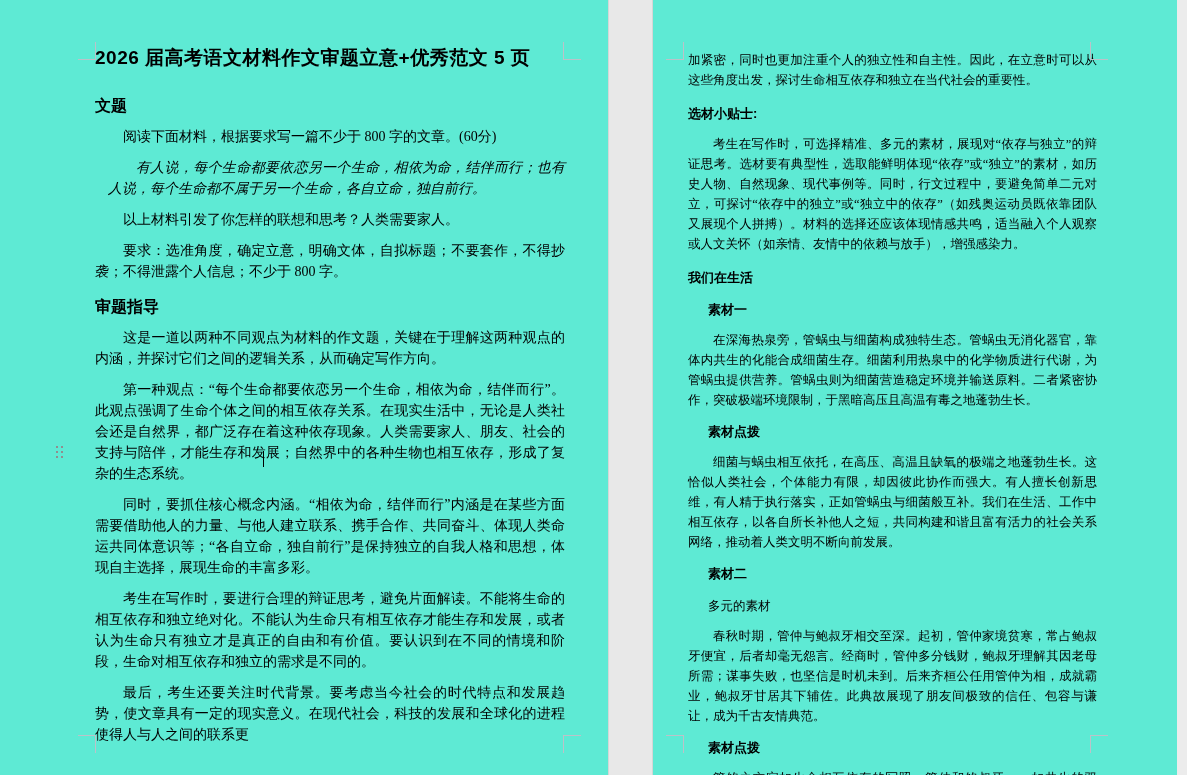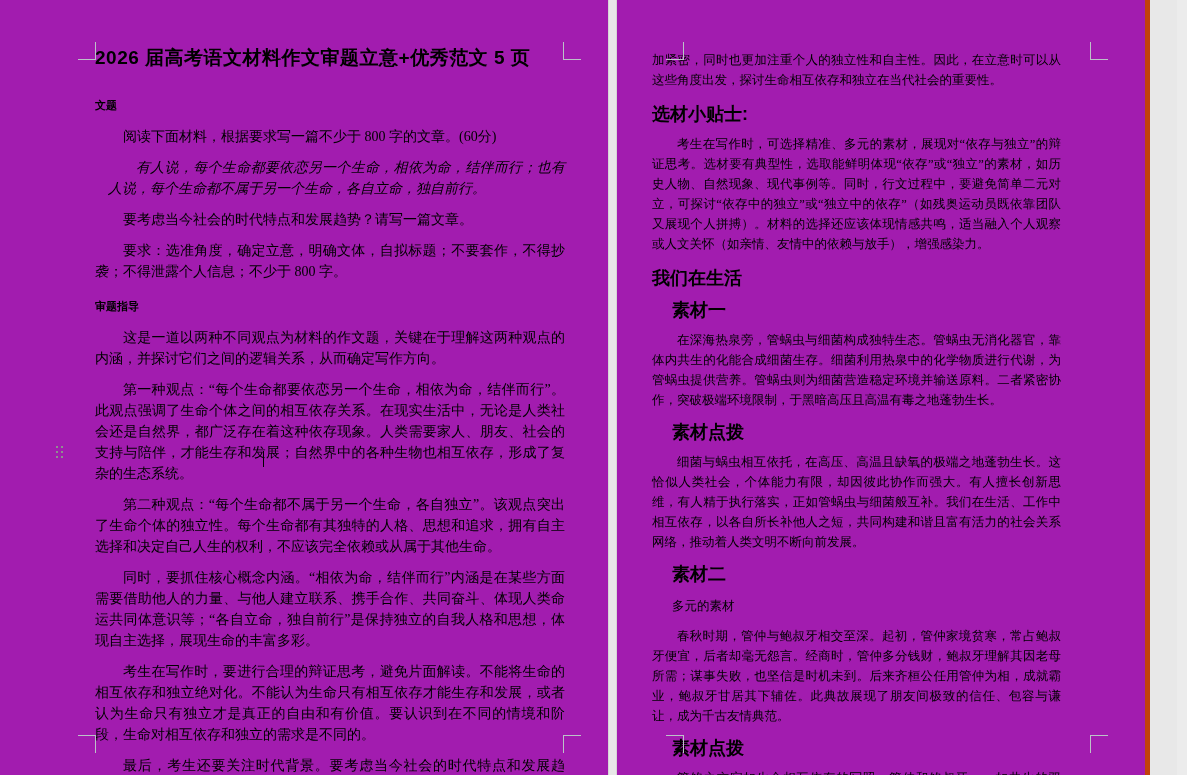--- a/index.html
+++ b/index.html
@@ -2,23 +2,23 @@
 <html><head>
 <meta charset="utf-8">
 <style>
   html,body{margin:0;padding:0;}
   body{
     width:1187px;height:775px;position:relative;overflow:hidden;
     background:#e8e8e8;
     font-family:"Liberation Serif","DejaVu Serif",serif;
     color:#000;
   }
-  .page{position:absolute;top:0;height:775px;background:#a21caf;}
+  .page{position:absolute;top:0;height:775px;background:#5eead4;}
   #page-left{left:0;width:608px;border-right:1px solid #d6d6d6;}
-  #page-right{left:616px;width:528px;border-left:1px solid #d6d6d6;border-right:5px solid #c2410c;}
+  #page-right{left:652px;width:528px;border-left:1px solid #d6d6d6;border-right:1px solid #c2410c;}
   .edge-strip{position:absolute;top:0;right:0;width:10px;height:775px;background:#ececec;}
 
   
   .col{position:absolute;color:#000;}
   #col-left{left:95px;top:44px;width:470px;font-size:14px;line-height:21px;}
   #col-right{left:35px;top:50px;width:409px;font-size:12.5px;line-height:20px;}
 
   .doc-title{
     font-family:"Liberation Sans","DejaVu Sans",sans-serif;
     font-weight:bold;font-size:19px;line-height:27px;margin:0 0 24px 0;letter-spacing:0.5px;
@@ -29,22 +29,22 @@
   }
   .sub-heading{
     font-family:"Liberation Sans","DejaVu Sans",sans-serif;
     font-weight:bold;margin:12px 0 0 20px;
   }
   .sub-plain{margin:12px 0 0 20px;}
   .para{margin:10px 0 0 0;text-indent:2em;text-align:justify;}
   .para.first{margin-top:0;}
   .para.noindent{text-indent:0;}
   .para.kai{font-style:italic;margin-left:13px;}
-  #col-left .sec-heading{font-size:11px;}
-  #col-right .sec-heading,#col-right .sub-heading{font-size:18px;}
+  #col-left .sec-heading{font-size:16px;}
+  #col-right .sec-heading,#col-right .sub-heading{font-size:13px;}
 
   
   .crop{position:absolute;width:17px;height:17px;}
   .crop.tl{border-right:1px solid #bcc2c8;border-bottom:1px solid #bcc2c8;}
   .crop.tr{border-left:1px solid #bcc2c8;border-bottom:1px solid #bcc2c8;}
   .crop.bl{border-right:1px solid #bcc2c8;border-top:1px solid #bcc2c8;}
   .crop.br{border-left:1px solid #bcc2c8;border-top:1px solid #bcc2c8;}
 
   
   #drag-handle{
@@ -59,26 +59,25 @@
 </style>
 </head>
 <body>
 
 <div class="page" id="page-left">
   <div class="col" id="col-left">
     <h1 class="doc-title">2026 届高考语文材料作文审题立意+优秀范文 5 页</h1>
     <div class="sec-heading">文题</div>
     <p class="para">阅读下面材料，根据要求写一篇不少于 800 字的文章。(60分)</p>
     <p class="para kai">有人说，每个生命都要依恋另一个生命，相依为命，结伴而行；也有人说，每个生命都不属于另一个生命，各自立命，独自前行。</p>
-    <p class="para">要考虑当今社会的时代特点和发展趋势？请写一篇文章。</p>
+    <p class="para">以上材料引发了你怎样的联想和思考？人类需要家人。</p>
     <p class="para">要求：选准角度，确定立意，明确文体，自拟标题；不要套作，不得抄袭；不得泄露个人信息；不少于 800 字。</p>
     <div class="sec-heading">审题指导</div>
     <p class="para">这是一道以两种不同观点为材料的作文题，关键在于理解这两种观点的内涵，并探讨它们之间的逻辑关系，从而确定写作方向。</p>
     <p class="para">第一种观点：“每个生命都要依恋另一个生命，相依为命，结伴而行”。此观点强调了生命个体之间的相互依存关系。在现实生活中，无论是人类社会还是自然界，都广泛存在着这种依存现象。人类需要家人、朋友、社会的支持与陪伴，才能生存和发展；自然界中的各种生物也相互依存，形成了复杂的生态系统。</p>
-    <p class="para">第二种观点：“每个生命都不属于另一个生命，各自独立”。该观点突出了生命个体的独立性。每个生命都有其独特的人格、思想和追求，拥有自主选择和决定自己人生的权利，不应该完全依赖或从属于其他生命。</p>
     <p class="para">同时，要抓住核心概念内涵。“相依为命，结伴而行”内涵是在某些方面需要借助他人的力量、与他人建立联系、携手合作、共同奋斗、体现人类命运共同体意识等；“各自立命，独自前行”是保持独立的自我人格和思想，体现自主选择，展现生命的丰富多彩。</p>
     <p class="para">考生在写作时，要进行合理的辩证思考，避免片面解读。不能将生命的相互依存和独立绝对化。不能认为生命只有相互依存才能生存和发展，或者认为生命只有独立才是真正的自由和有价值。要认识到在不同的情境和阶段，生命对相互依存和独立的需求是不同的。</p>
     <p class="para">最后，考生还要关注时代背景。要考虑当今社会的时代特点和发展趋势，使文章具有一定的现实意义。在现代社会，科技的发展和全球化的进程使得人与人之间的联系更</p>
   </div>
 </div>
 
 <div class="page" id="page-right">
   <div class="col" id="col-right">
     <p class="para noindent first">加紧密，同时也更加注重个人的独立性和自主性。因此，在立意时可以从这些角度出发，探讨生命相互依存和独立在当代社会的重要性。</p>
     <div class="sec-heading">选材小贴士:</div>

